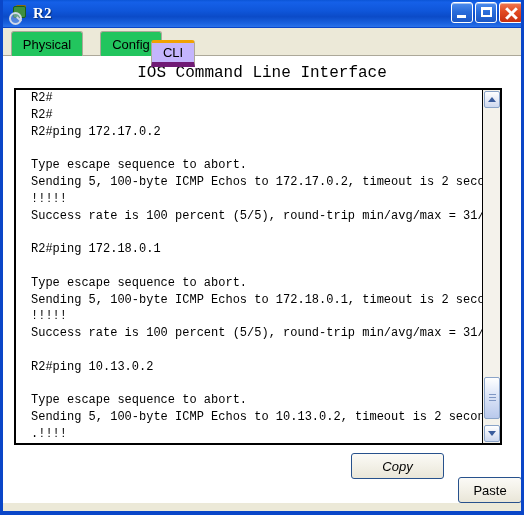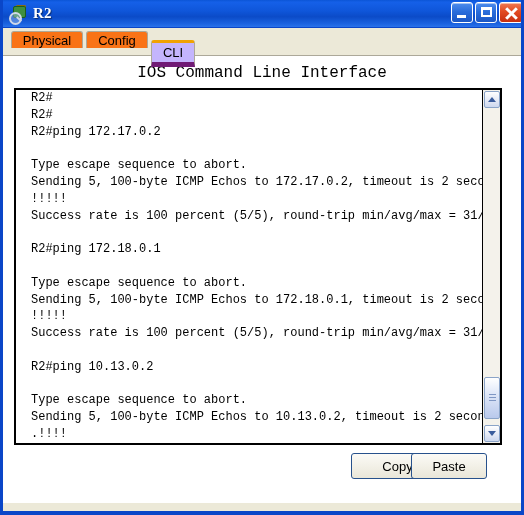--- a/index.html
+++ b/index.html
@@ -127,23 +127,23 @@
     left: 0; top: 28px;
     width: 518px;
     height: 28px;
     background: #ece9d8;
     border-bottom: 1px solid #aca899;
     box-sizing: border-box;
   }
   .tab {
     position: absolute;
     top: 3px;
-    height: 17px;
-    box-sizing: border-box;
-    background: #f97316;
+    height: 25px;
+    box-sizing: border-box;
+    background: #22c55e;
     border: 1px solid #aca899;
     border-bottom: none;
     border-radius: 3px 3px 0 0;
     display: flex;
     align-items: center;
     justify-content: center;
     font-family: "Liberation Sans", sans-serif;
     font-size: 13px;
     color: #000000;
     padding: 0 8px;
@@ -265,22 +265,22 @@
     border: 1px solid #27518c;
     border-radius: 3px;
     font-family: "Liberation Sans", sans-serif;
     font-size: 13px;
     color: #000000;
     display: flex;
     align-items: center;
     justify-content: center;
     cursor: default;
   }
-  .btn.copy  { left: 348px; width: 93px; }
-  .btn.paste { left: 408px; width: 76px; }
+  .btn.copy  { left: 348px; width: 93px; font-style: italic; }
+  .btn.paste { left: 455px; width: 64px; margin-top: 24px; }
 
   
   .bottom-strip {
     position: absolute;
     left: 0; bottom: 0;
     width: 518px;
     height: 6px;
     background: #ece9d8;
   }
 </style>
@@ -308,21 +308,21 @@
         <span class="g-x1"></span>
         <span class="g-x2"></span>
       </div>
     </div>
   </div>
 
   <div class="tabstrip">
     <div class="tab" style="left:8px; width:72px;">
       <span>Physical</span>
     </div>
-    <div class="tab" style="left:83px; width:62px;align-items:flex-end;">
+    <div class="tab" style="left:97px; width:62px;">
       <span>Config</span>
     </div>
     <div class="tab active" style="left:148px; width:44px;">
       <span>CLI</span>
     </div>
   </div>
 
   <div class="panel">
 
     <div class="heading">IOS Command Line Interface</div>

